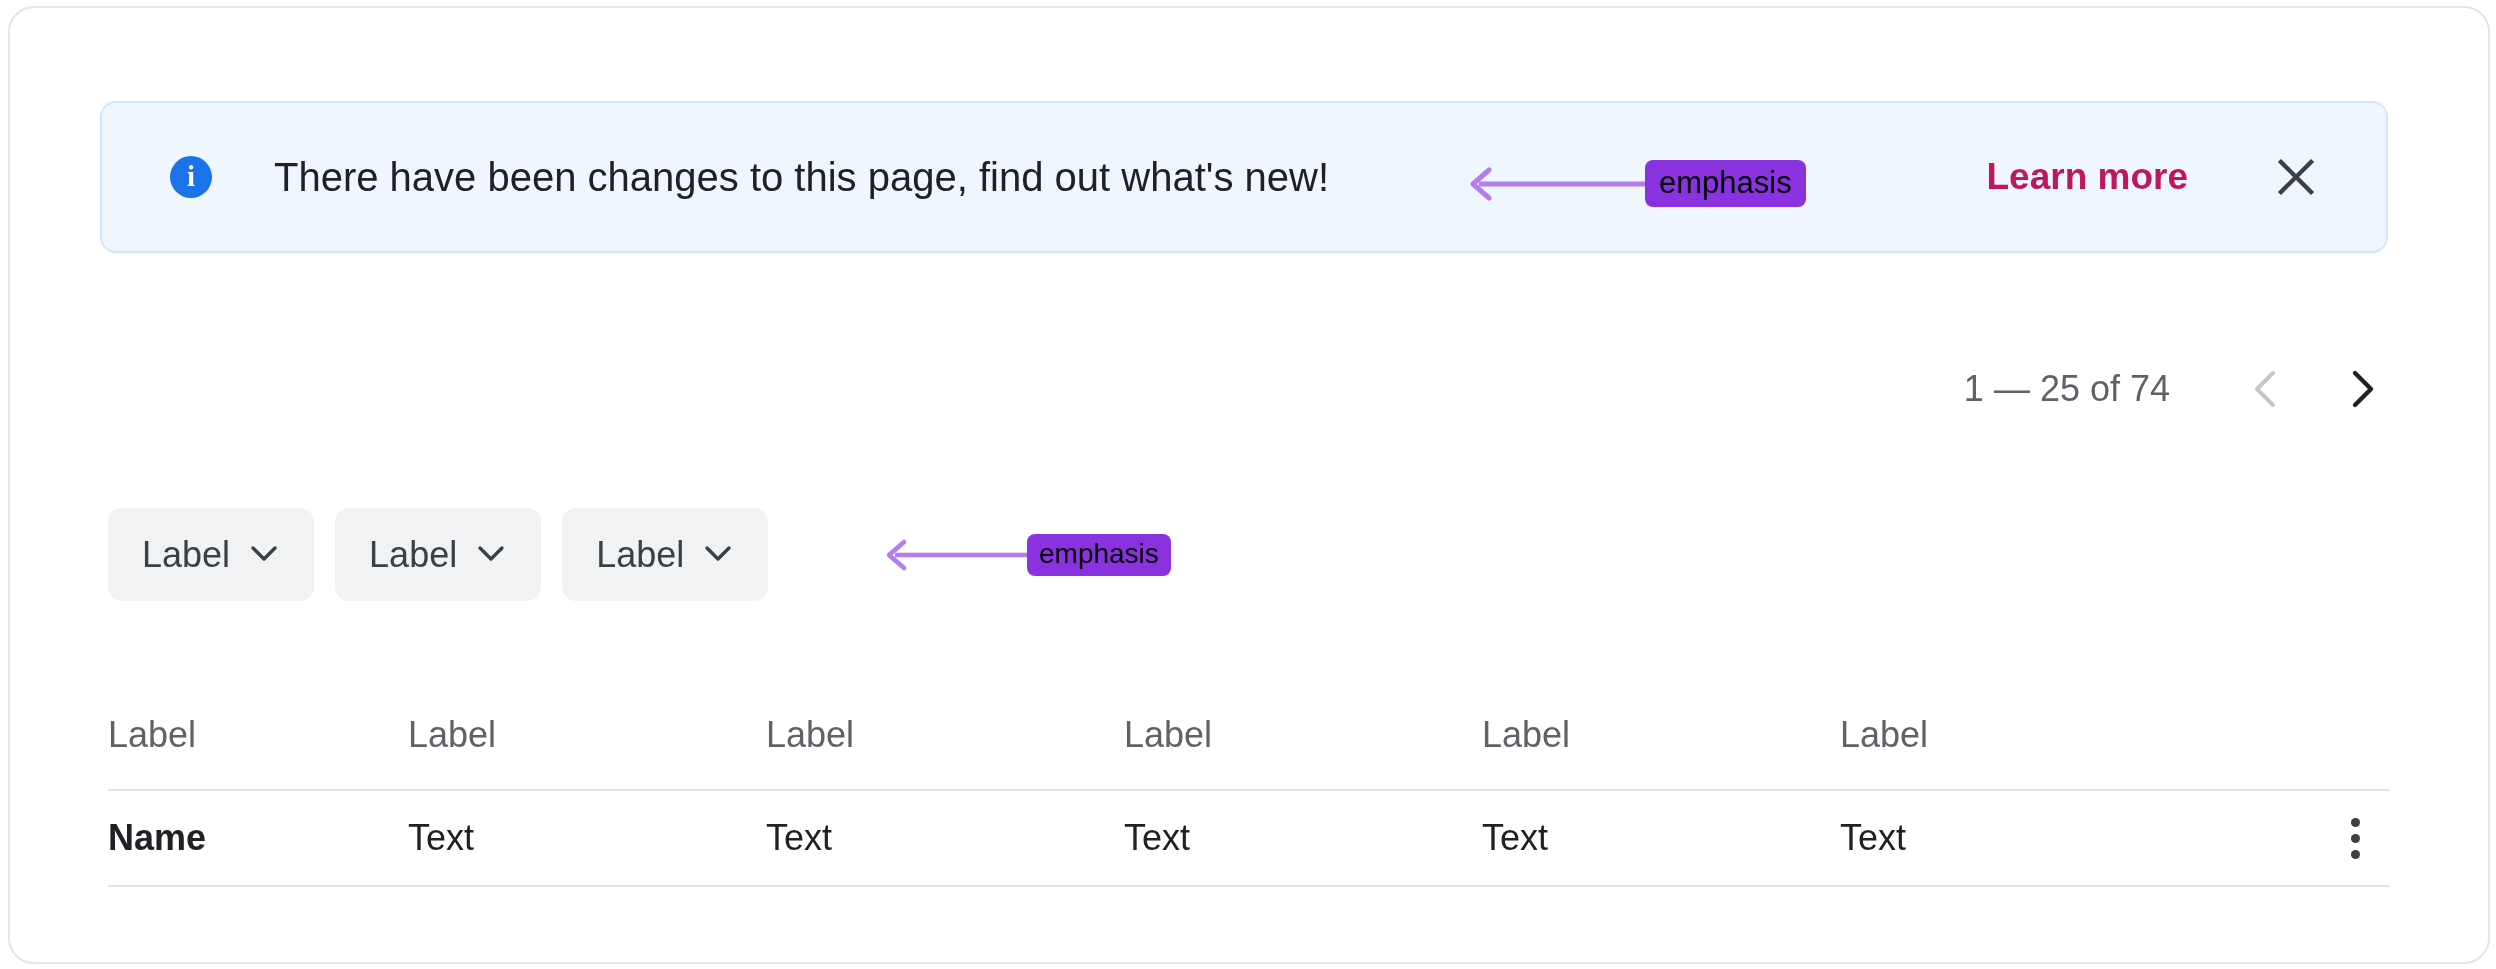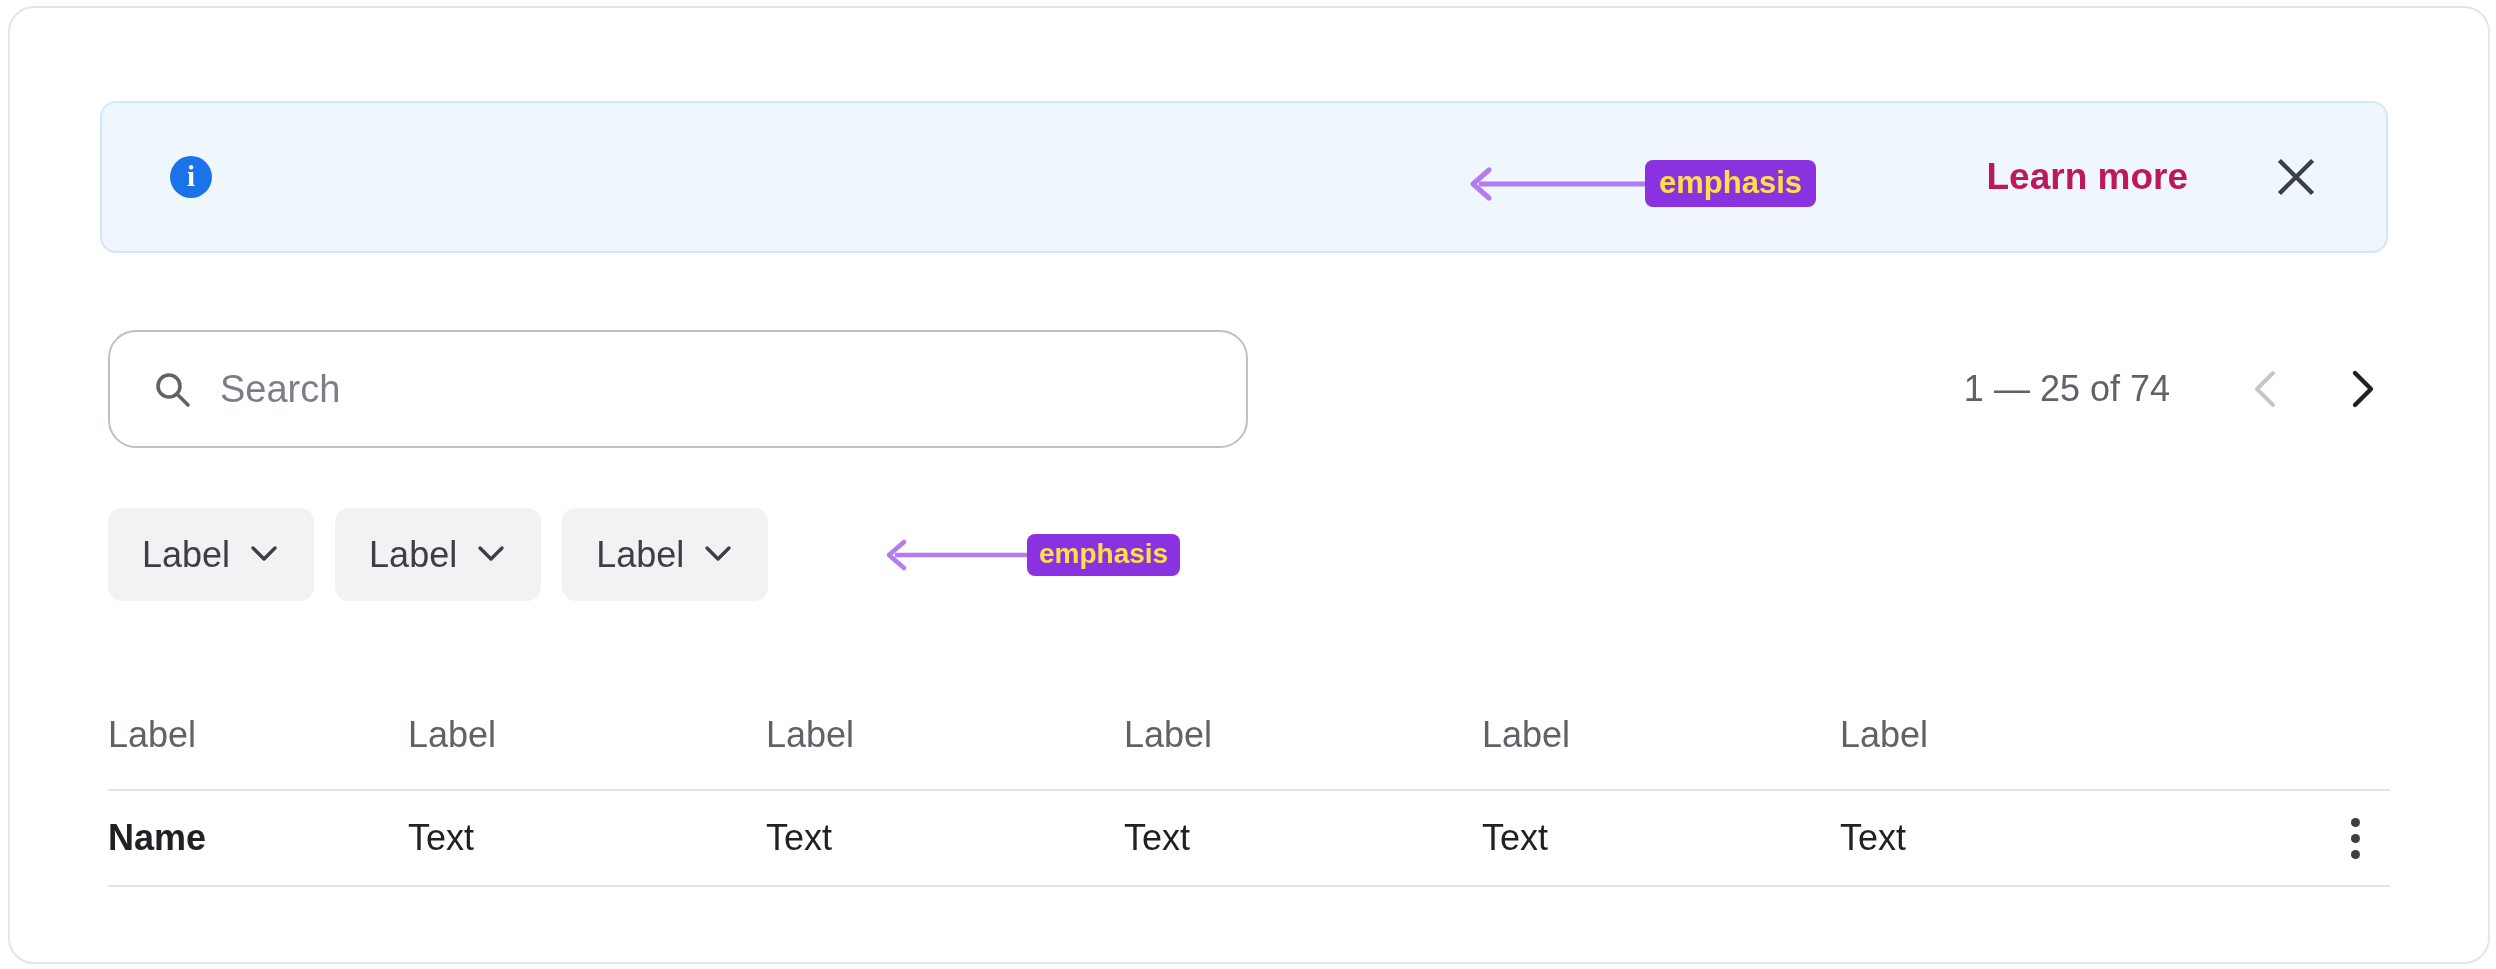--- a/index.html
+++ b/index.html
@@ -92,23 +92,23 @@
 
   
   .emphasis-annotation {
     position: absolute;
     display: flex;
     align-items: center;
   }
   .emphasis-arrow { display: block; }
   .emphasis-badge {
     background: #8b32e0;
-    color: #fde047;
+    color: #000000;
     font-size: 31px;
-    font-weight: bold;
+    font-weight: normal;
     border-radius: 8px;
     padding: 7px 14px 9px 14px;
     line-height: 1;
     white-space: nowrap;
   }
   #annotation-banner { left: 1455px; top: 152px; }
   #annotation-filters { left: 872px; top: 526px; }
   #annotation-filters .emphasis-badge { font-size: 28px; padding: 6px 12px 8px 12px; }
 
   
@@ -237,45 +237,37 @@
     background: #3c4043;
   }
 </style>
 </head>
 <body>
 
 <div id="app-frame">
 
   <div id="info-banner">
     <span id="banner-info-icon">i</span>
+    <span id="banner-message">There have been changes to this page, find out what's new!</span>
     <span id="banner-learn-more">Learn more</span>
     <span id="banner-close-button">
       <svg width="44" height="44" viewBox="0 0 44 44" aria-hidden="true">
         <path d="M7 7 L37 37 M37 7 L7 37" stroke="#3c4043" stroke-width="4.4" stroke-linecap="square" fill="none"></path>
       </svg>
     </span>
   </div>
 
   <div class="emphasis-annotation" id="annotation-banner">
     <svg class="emphasis-arrow" width="180" height="44" viewBox="0 0 180 44" aria-hidden="true">
       <path d="M180 22 L14 22" stroke="#b57cf0" stroke-width="5" fill="none"></path>
       <path d="M24 8 L8 22 L24 36" stroke="#b57cf0" stroke-width="5" fill="none" stroke-linecap="round" stroke-linejoin="round"></path>
     </svg>
     <span class="emphasis-badge">emphasis</span>
   </div>
 
-  <div id="search-box">
-    <span id="search-icon">
-      <svg width="40" height="40" viewBox="0 0 40 40" aria-hidden="true">
-        <circle cx="17" cy="17" r="11" stroke="#5f6368" stroke-width="3.6" fill="none"></circle>
-        <path d="M25.5 25.5 L36 36" stroke="#5f6368" stroke-width="3.6" stroke-linecap="round" fill="none"></path>
-      </svg>
-    </span>
-    <input id="search-input" type="text" placeholder="Search" style="">
-  </div>
 
   <div id="pagination">
     <span id="pagination-range">1 — 25 of 74</span>
     <span class="pager-button">
       <svg width="46" height="46" viewBox="0 0 46 46" aria-hidden="true">
         <path d="M29 7 L13 23 L29 39" stroke="#c3c6ca" stroke-width="4" fill="none" stroke-linecap="round" stroke-linejoin="round"></path>
       </svg>
     </span>
     <span class="pager-button">
       <svg width="46" height="46" viewBox="0 0 46 46" aria-hidden="true">

